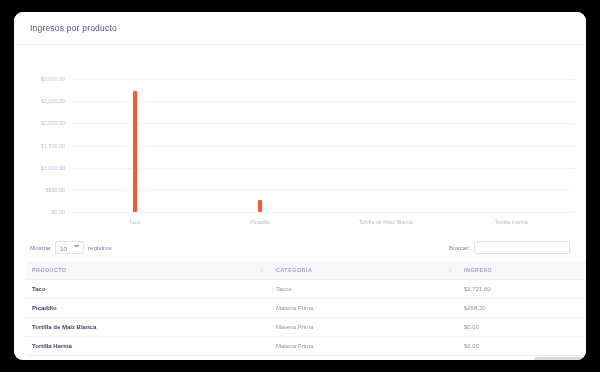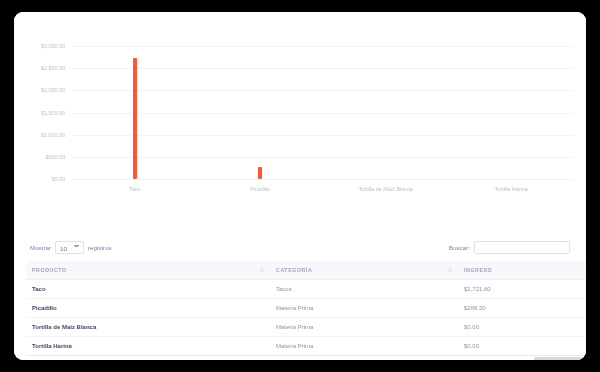--- a/index.html
+++ b/index.html
@@ -266,20 +266,23 @@
     border-radius: 2px;
   }
 </style>
 </head>
 <body>
 
 <div class="screen">
   <div class="page-surface">
 
     <div class="chart-card">
+      <div class="chart-card-header">
+        <span class="chart-title">Ingresos por producto</span>
+      </div>
       <div class="chart-body">
         <div class="plot" id="plot">
           <div id="gridlines">
               <div class="gridline base" style="top: 133px;">
                 <span class="ytick">$0.00</span>
               </div>
               <div class="gridline" style="top: 110.833px;">
                 <span class="ytick">$500.00</span>
               </div>
               <div class="gridline" style="top: 88.6667px;">

